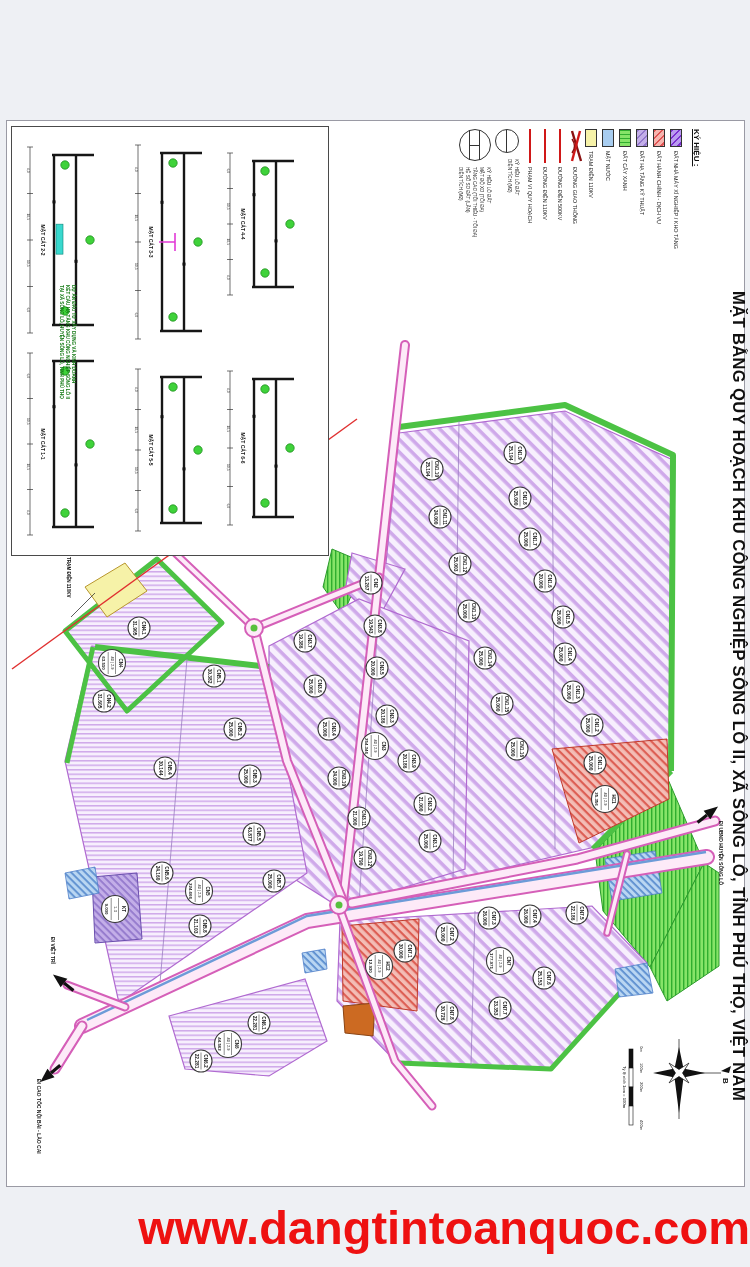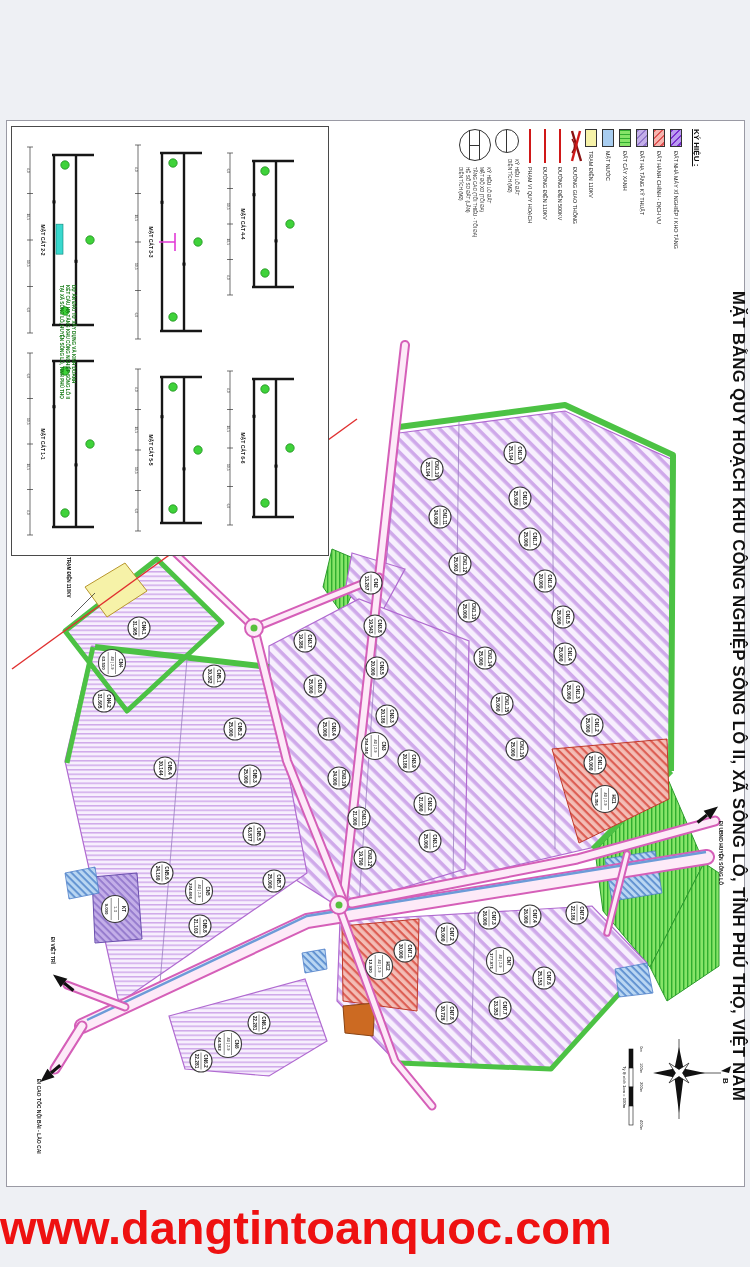--- a/index.html
+++ b/index.html
@@ -37,21 +37,21 @@
   .mini-circ2 .l2{position:absolute;left:0;right:0;top:66%;border-top:1px solid #333;}
   .mini-circ2 .lv{position:absolute;top:33%;bottom:34%;left:50%;border-left:1px solid #333;}
   .mc-labels{display:flex;flex-direction:column;gap:2px;}
   .mc-labels span{font-size:4.6px;color:#222;white-space:nowrap;}
   
   .sheet-title{position:absolute;left:741px;top:170px;width:840px;height:22px;
                transform:rotate(90deg);transform-origin:0 0;font-size:16.5px;font-weight:bold;
                letter-spacing:.4px;color:#101010;white-space:nowrap;z-index:6;}
   
   .banner{position:absolute;left:0;top:1187px;width:750px;height:80px;display:flex;
-          align-items:center;justify-content:flex-start;background:#eef0f4;}
+          align-items:center;justify-content:flex-end;background:#eef0f4;}
   .banner span{font-size:47px;font-weight:bold;color:#ee1111;letter-spacing:0px;}
   svg text{font-family:"Liberation Sans",sans-serif;}
 </style>
 </head>
 <body>
 
 <div class="sheet">
   <svg id="map" width="737" height="1064" viewBox="0 0 737 1064">
     <defs>
       <pattern id="pDiag" patternUnits="userSpaceOnUse" width="9" height="9" patternTransform="rotate(45)">

